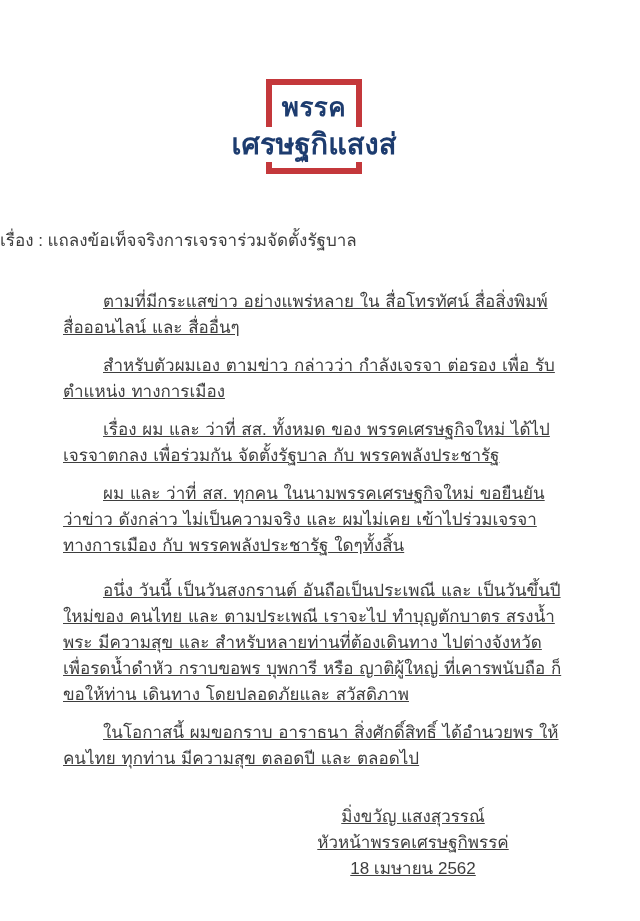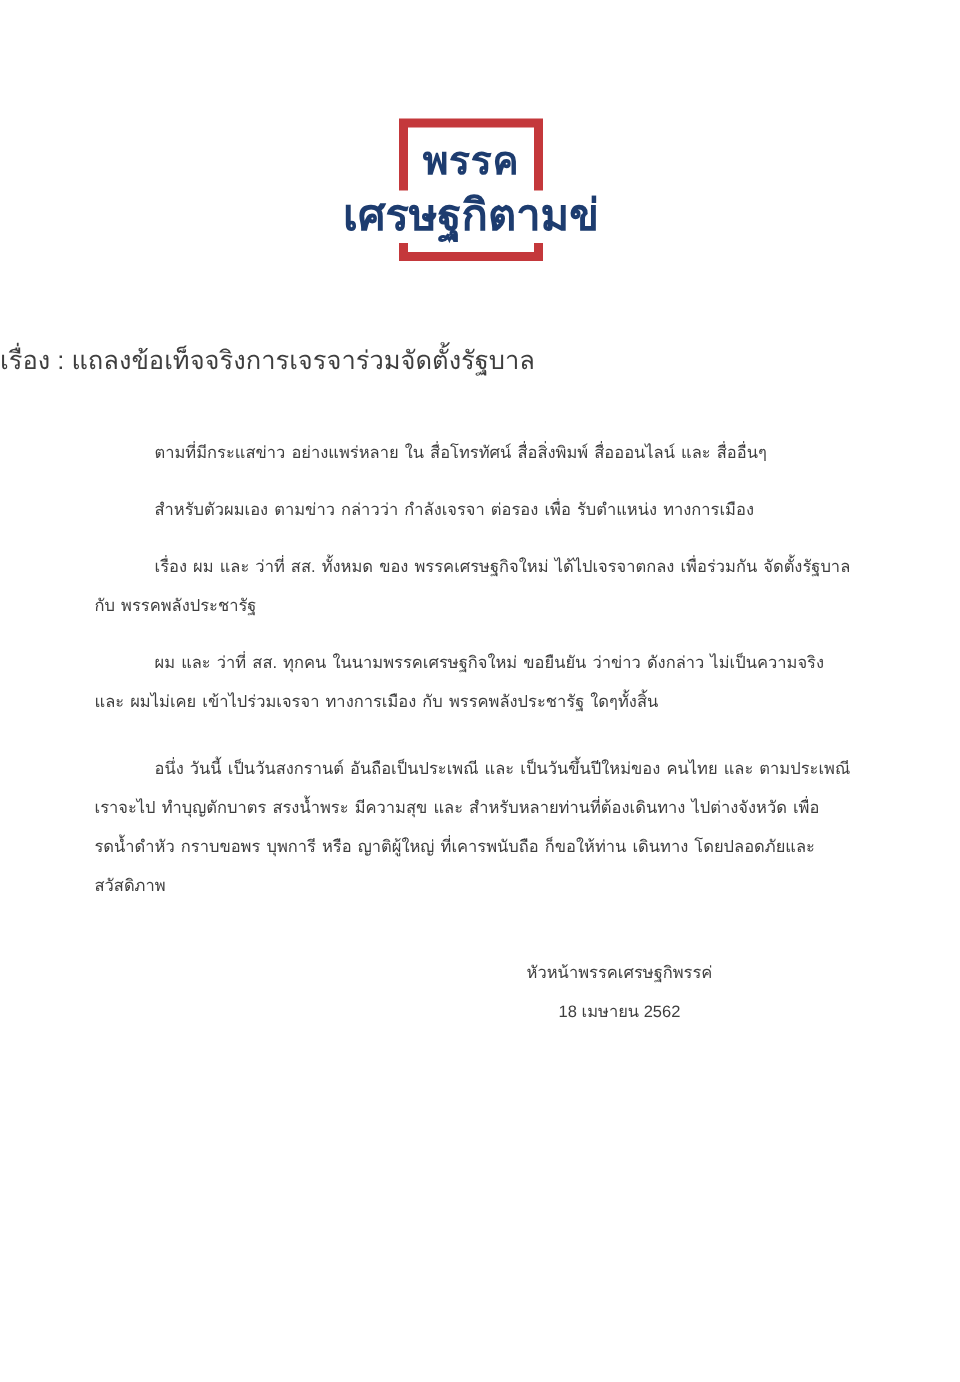--- a/index.html
+++ b/index.html
@@ -62,22 +62,23 @@
     width: 100%;
     text-align: left;
     font-size: 17px;
     line-height: 26px;
   }
   .letter-body {
     position: absolute;
     top: 289px;
     left: 63px;
     width: 506px;
-    font-size: 11px;
+    font-size: 17px;
     line-height: 26px;
+    text-decoration: underline;
   }
   .letter-body p {
     margin: 0 0 12px 0;
     text-indent: 40px;
     word-spacing: 1px;
   }
   .letter-body p.gap-before {
     margin-top: 19px;
   }
 
@@ -93,31 +94,33 @@
     white-space: nowrap;
   }
 </style>
 </head>
 <body>
 
 <div class="page">
 
   <div class="logo-box">
     <div class="logo-line1">พรรค</div>
-    <div class="logo-line2">เศรษฐกิตามข่</div>
+    <div class="logo-line2">เศรษฐกิแสงส่</div>
   </div>
 
   <div class="subject">เรื่อง : แถลงข้อเท็จจริงการเจรจาร่วมจัดตั้งรัฐบาล</div>
 
   <div class="letter-body">
     <p>ตามที่มีกระแสข่าว อย่างแพร่หลาย ใน สื่อโทรทัศน์ สื่อสิ่งพิมพ์ สื่อออนไลน์ และ สื่ออื่นๆ</p>
     <p>สำหรับตัวผมเอง ตามข่าว กล่าวว่า กำลังเจรจา ต่อรอง เพื่อ รับตำแหน่ง ทางการเมือง</p>
     <p>เรื่อง ผม และ ว่าที่ สส. ทั้งหมด ของ พรรคเศรษฐกิจใหม่ ได้ไปเจรจาตกลง เพื่อร่วมกัน จัดตั้งรัฐบาล กับ พรรคพลังประชารัฐ</p>
     <p>ผม และ ว่าที่ สส. ทุกคน ในนามพรรคเศรษฐกิจใหม่ ขอยืนยัน ว่าข่าว ดังกล่าว ไม่เป็นความจริง และ ผมไม่เคย เข้าไปร่วมเจรจา ทางการเมือง กับ พรรคพลังประชารัฐ ใดๆทั้งสิ้น</p>
     <p class="gap-before">อนึ่ง วันนี้ เป็นวันสงกรานต์ อันถือเป็นประเพณี และ เป็นวันขึ้นปีใหม่ของ คนไทย และ ตามประเพณี เราจะไป ทำบุญตักบาตร สรงน้ำพระ มีความสุข และ สำหรับหลายท่านที่ต้องเดินทาง ไปต่างจังหวัด เพื่อรดน้ำดำหัว กราบขอพร บุพการี หรือ ญาติผู้ใหญ่ ที่เคารพนับถือ ก็ขอให้ท่าน เดินทาง โดยปลอดภัยและ สวัสดิภาพ</p>
+    <p>ในโอกาสนี้ ผมขอกราบ อาราธนา สิ่งศักดิ์สิทธิ์ ได้อำนวยพร ให้คนไทย ทุกท่าน มีความสุข ตลอดปี และ ตลอดไป</p>
 
     <div class="signature">
+      <div>มิ่งขวัญ แสงสุวรรณ์</div>
       <div>หัวหน้าพรรคเศรษฐกิพรรค่</div>
       <div>18 เมษายน 2562</div>
     </div>
   </div>
 
 </div>
 
 </body></html>

